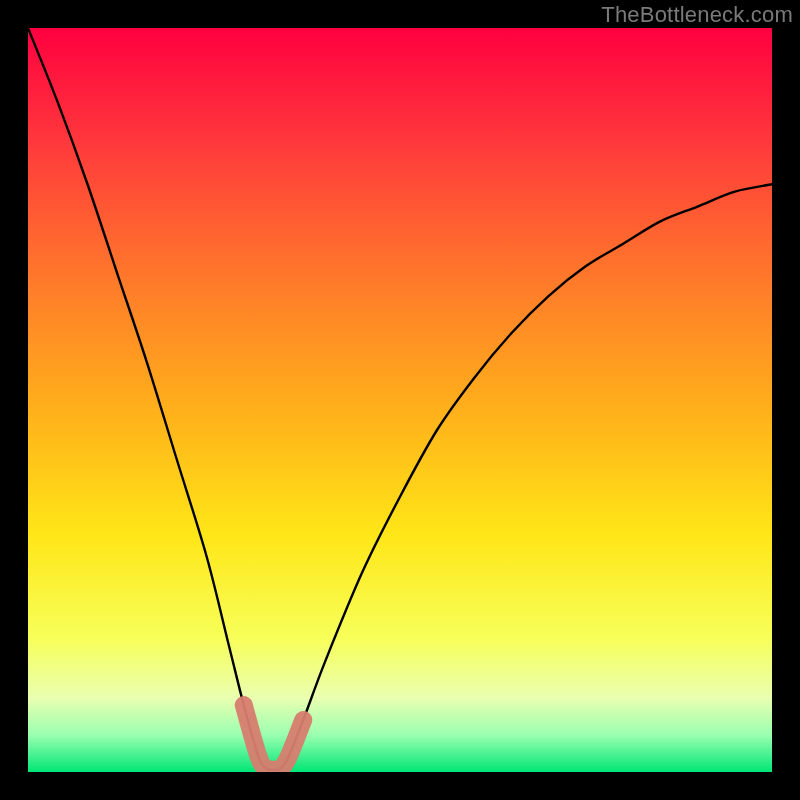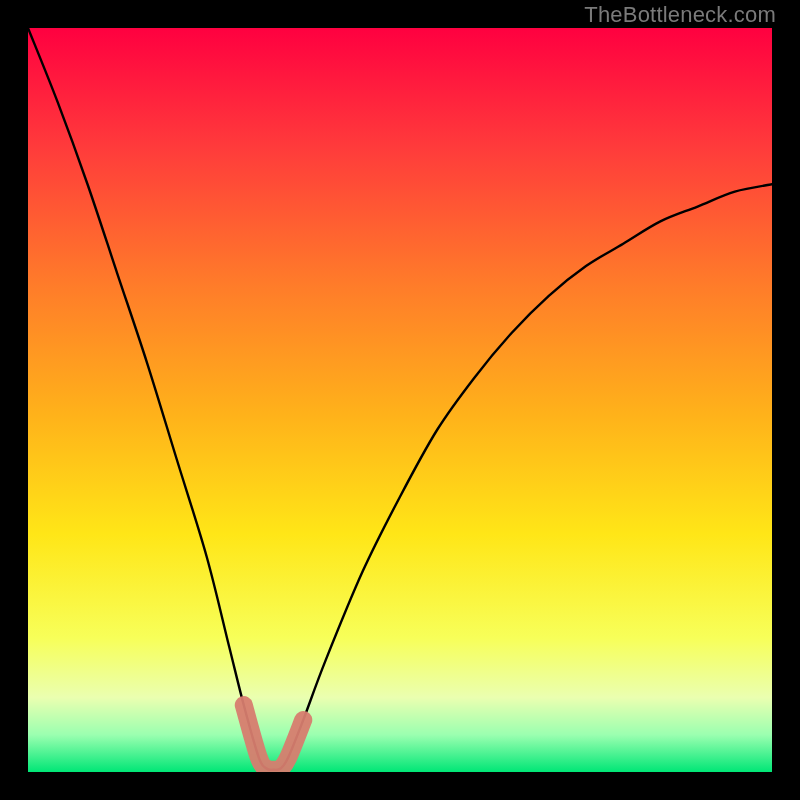--- a/index.html
+++ b/index.html
@@ -37,21 +37,21 @@
   .curve-svg {
     position: absolute;
     left: 0;
     top: 0;
     width: 100%;
     height: 100%;
   }
   .watermark {
     position: absolute;
     top: 2px;
-    right: 24px;
+    right: 7px;
     color: #7a7a7a;
     font-size: 22px;
     letter-spacing: 0.2px;
   }
 </style>
 </head>
 <body>
 <div class="frame">
 
   <div class="watermark">TheBottleneck.com</div>

